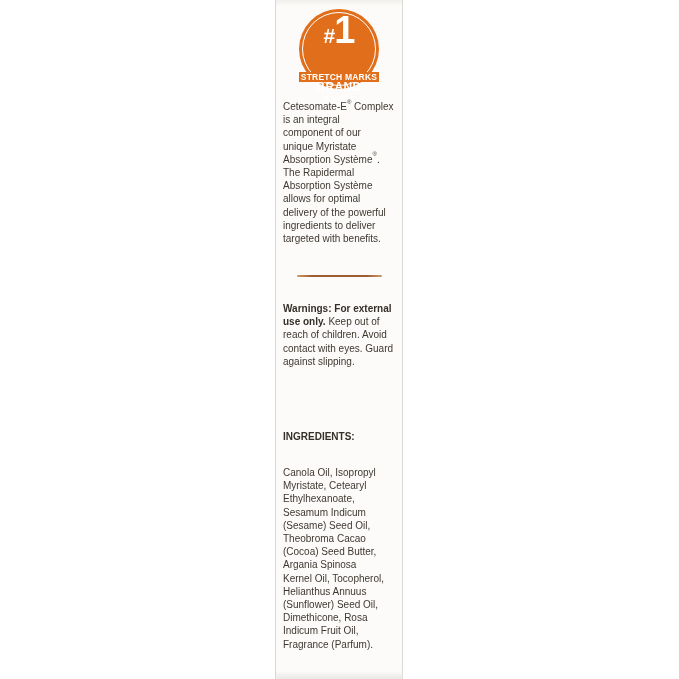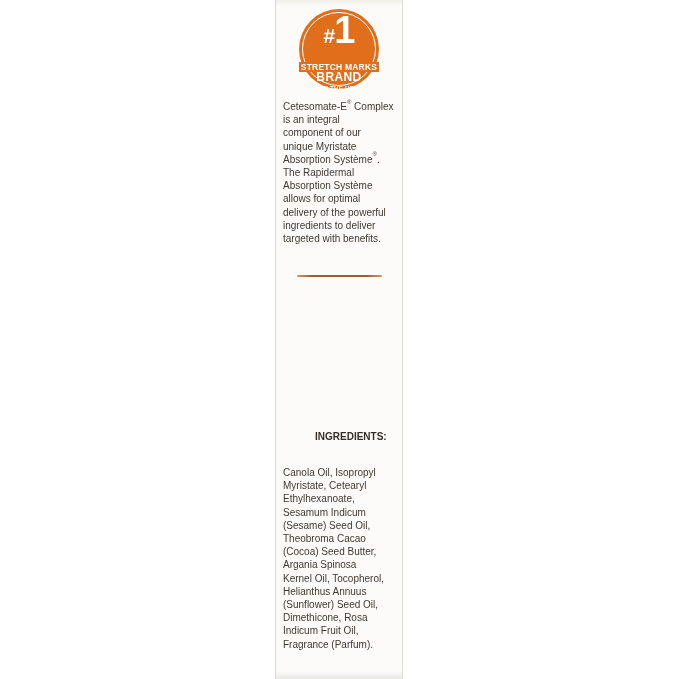--- a/index.html
+++ b/index.html
@@ -34,40 +34,40 @@
     color:#ffffff;text-align:center;
   }
   .badge-ring{
     position:absolute;inset:3px;border:1.5px solid #ffffff;border-radius:50%;
   }
   .badge-inner{position:absolute;inset:0;display:flex;flex-direction:column;align-items:center;}
   .badge-rank{margin-top:6px;line-height:30px;font-weight:bold;white-space:nowrap;}
   .badge-rank .hash{font-size:21px;letter-spacing:-1px;}
   .badge-rank .one{font-size:38px;letter-spacing:-1px;}
   .badge-l1{
-    position:relative;margin-top:9px;width:100%;
+    position:relative;margin-top:19px;width:100%;
     font-size:8.5px;font-weight:bold;line-height:10px;letter-spacing:0.2px;
     background:#e06e1b; 
   }
   .badge-l2{font-size:12px;font-weight:bold;line-height:10px;letter-spacing:0.4px;position:relative;}
   .badge-l3{font-size:6px;font-weight:bold;line-height:8px;margin-top:2px;letter-spacing:0.3px;position:relative;}
   
   .tblock{position:absolute;left:7px;width:118px;font-size:10px;line-height:13.2px;}
   .tblock .tline{white-space:nowrap;}
   .tblock b{color:#352f29;}
   .desc{top:100px;}
   sup{font-size:6px;line-height:0;position:relative;top:-0.35em;}
   .divider{
     position:absolute;top:275px;left:21px;width:85px;height:2px;
     background:linear-gradient(to right,#d09a68,#9d5c30 18%,#9d5c30 82%,#d09a68);
     border-radius:1px;
   }
   .warnings{top:302px;}
   .madewith{top:379px;font-weight:bold;color:#352f29;}
-  .ing-label{top:430px;font-weight:bold;color:#352f29;margin-left:32px;}
+  .ing-label{top:430px;font-weight:bold;color:#352f29;}
   .ing-list{top:466px;}
 </style>
 </head>
 <body>
 
 <div class="panel">
   <div class="panel-top-edge"></div>
 
   <div class="badge">
     <div class="badge-ring"></div>
@@ -88,20 +88,27 @@
       <div class="tline">The Rapidermal</div>
       <div class="tline">Absorption Système</div>
       <div class="tline">allows for optimal</div>
       <div class="tline">delivery of the powerful</div>
       <div class="tline">ingredients to deliver</div>
       <div class="tline">targeted with benefits.</div>
     </div>
 
   <div class="divider"></div>
 
+  <div class="tblock warnings" id="warnings">
+      <div class="tline"><b>Warnings: For external</b></div>
+      <div class="tline"><b>use only.</b> Keep out of</div>
+      <div class="tline">reach of children. Avoid</div>
+      <div class="tline">contact with eyes. Guard</div>
+      <div class="tline">against slipping.</div>
+    </div>
 
 
   <div class="tblock ing-label">INGREDIENTS:</div>
 
   <div class="tblock ing-list" id="inglist">
       <div class="tline">Canola Oil, Isopropyl</div>
       <div class="tline">Myristate, Cetearyl</div>
       <div class="tline">Ethylhexanoate,</div>
       <div class="tline">Sesamum Indicum</div>
       <div class="tline">(Sesame) Seed Oil,</div>

